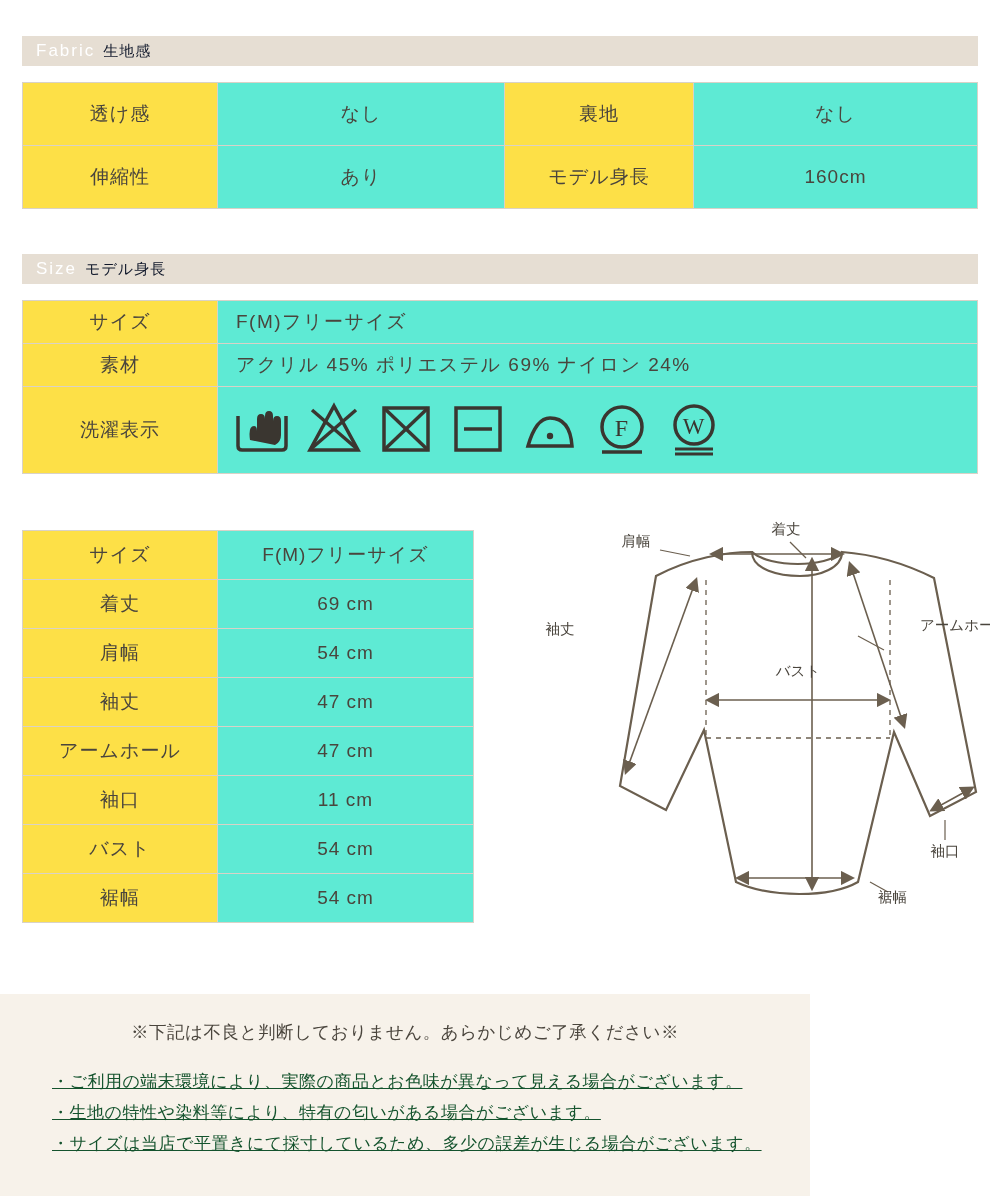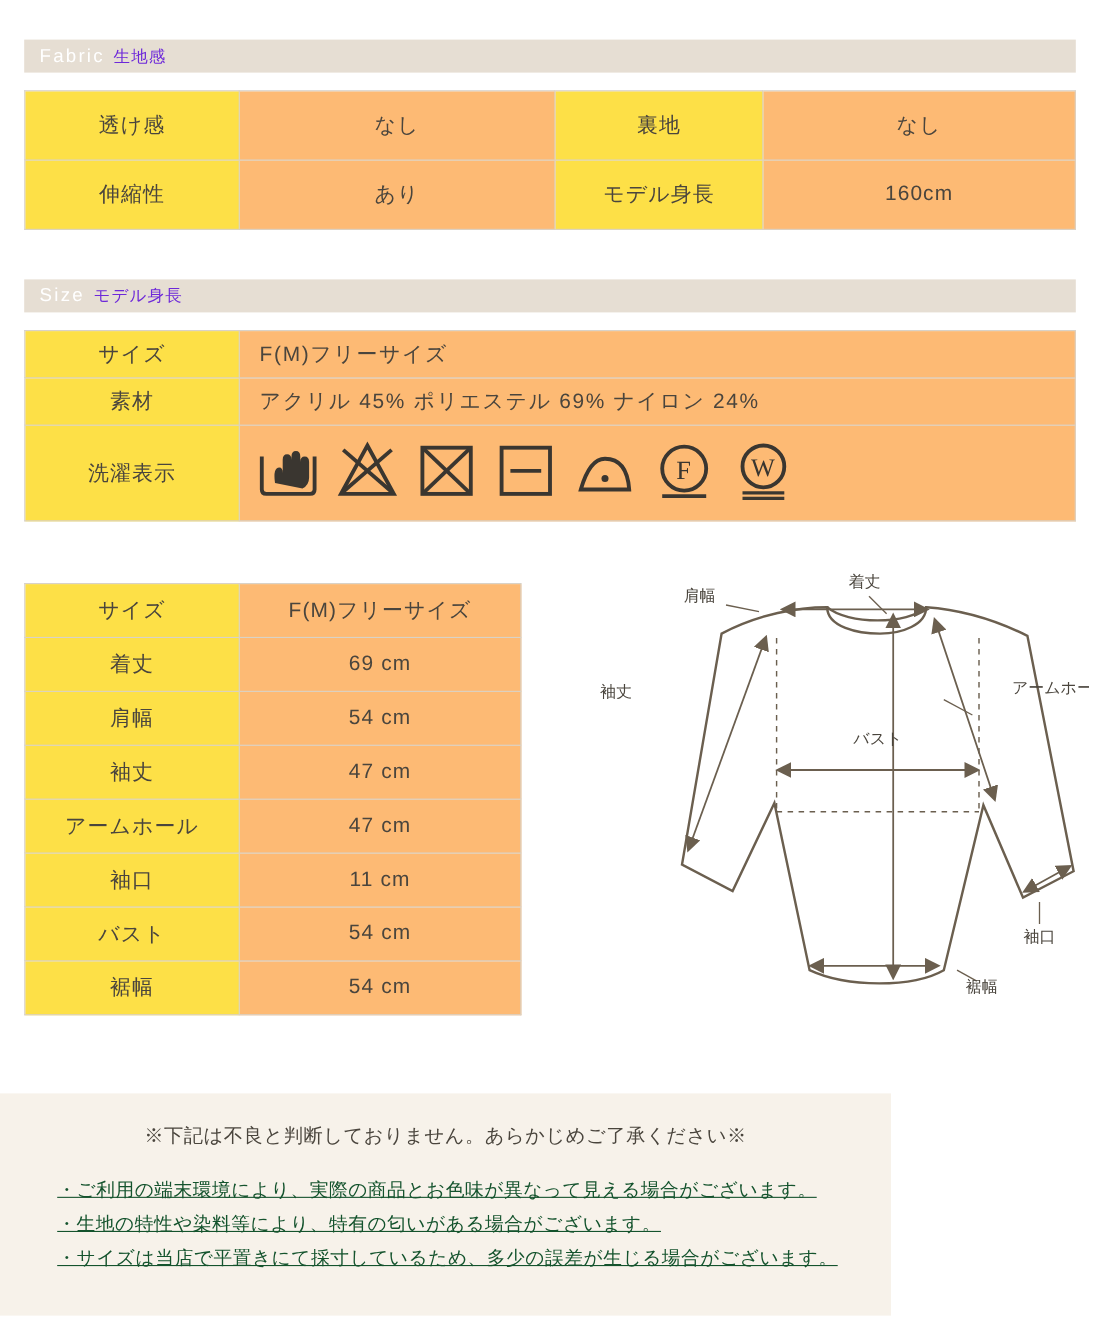--- a/index.html
+++ b/index.html
@@ -33,40 +33,40 @@
     padding-left: 14px;
     box-sizing: border-box;
   }
   .section-bar .en {
     color: #ffffff;
     font-size: 17px;
     letter-spacing: 2px;
     font-weight: 500;
   }
   .section-bar .jp {
-    color: #6d28d9;
+    color: #0f172a;
     font-size: 15px;
     letter-spacing: 1px;
     margin-left: 8px;
   }
 
   
   table.grid {
     border-collapse: collapse;
     position: absolute;
     table-layout: fixed;
   }
   table.grid td {
     border: 1px solid #d9d2c7;
     font-size: 19px;
     text-align: center;
     color: #4a453d;
     letter-spacing: 1px;
     padding: 0;
-    background: #fdba74;
+    background: #5eead4;
   }
   table.grid td.lbl {
     background: #fde047;
   }
 
   
   #fabric-table {
     left: 22px;
     top: 82px;
     width: 956px;

